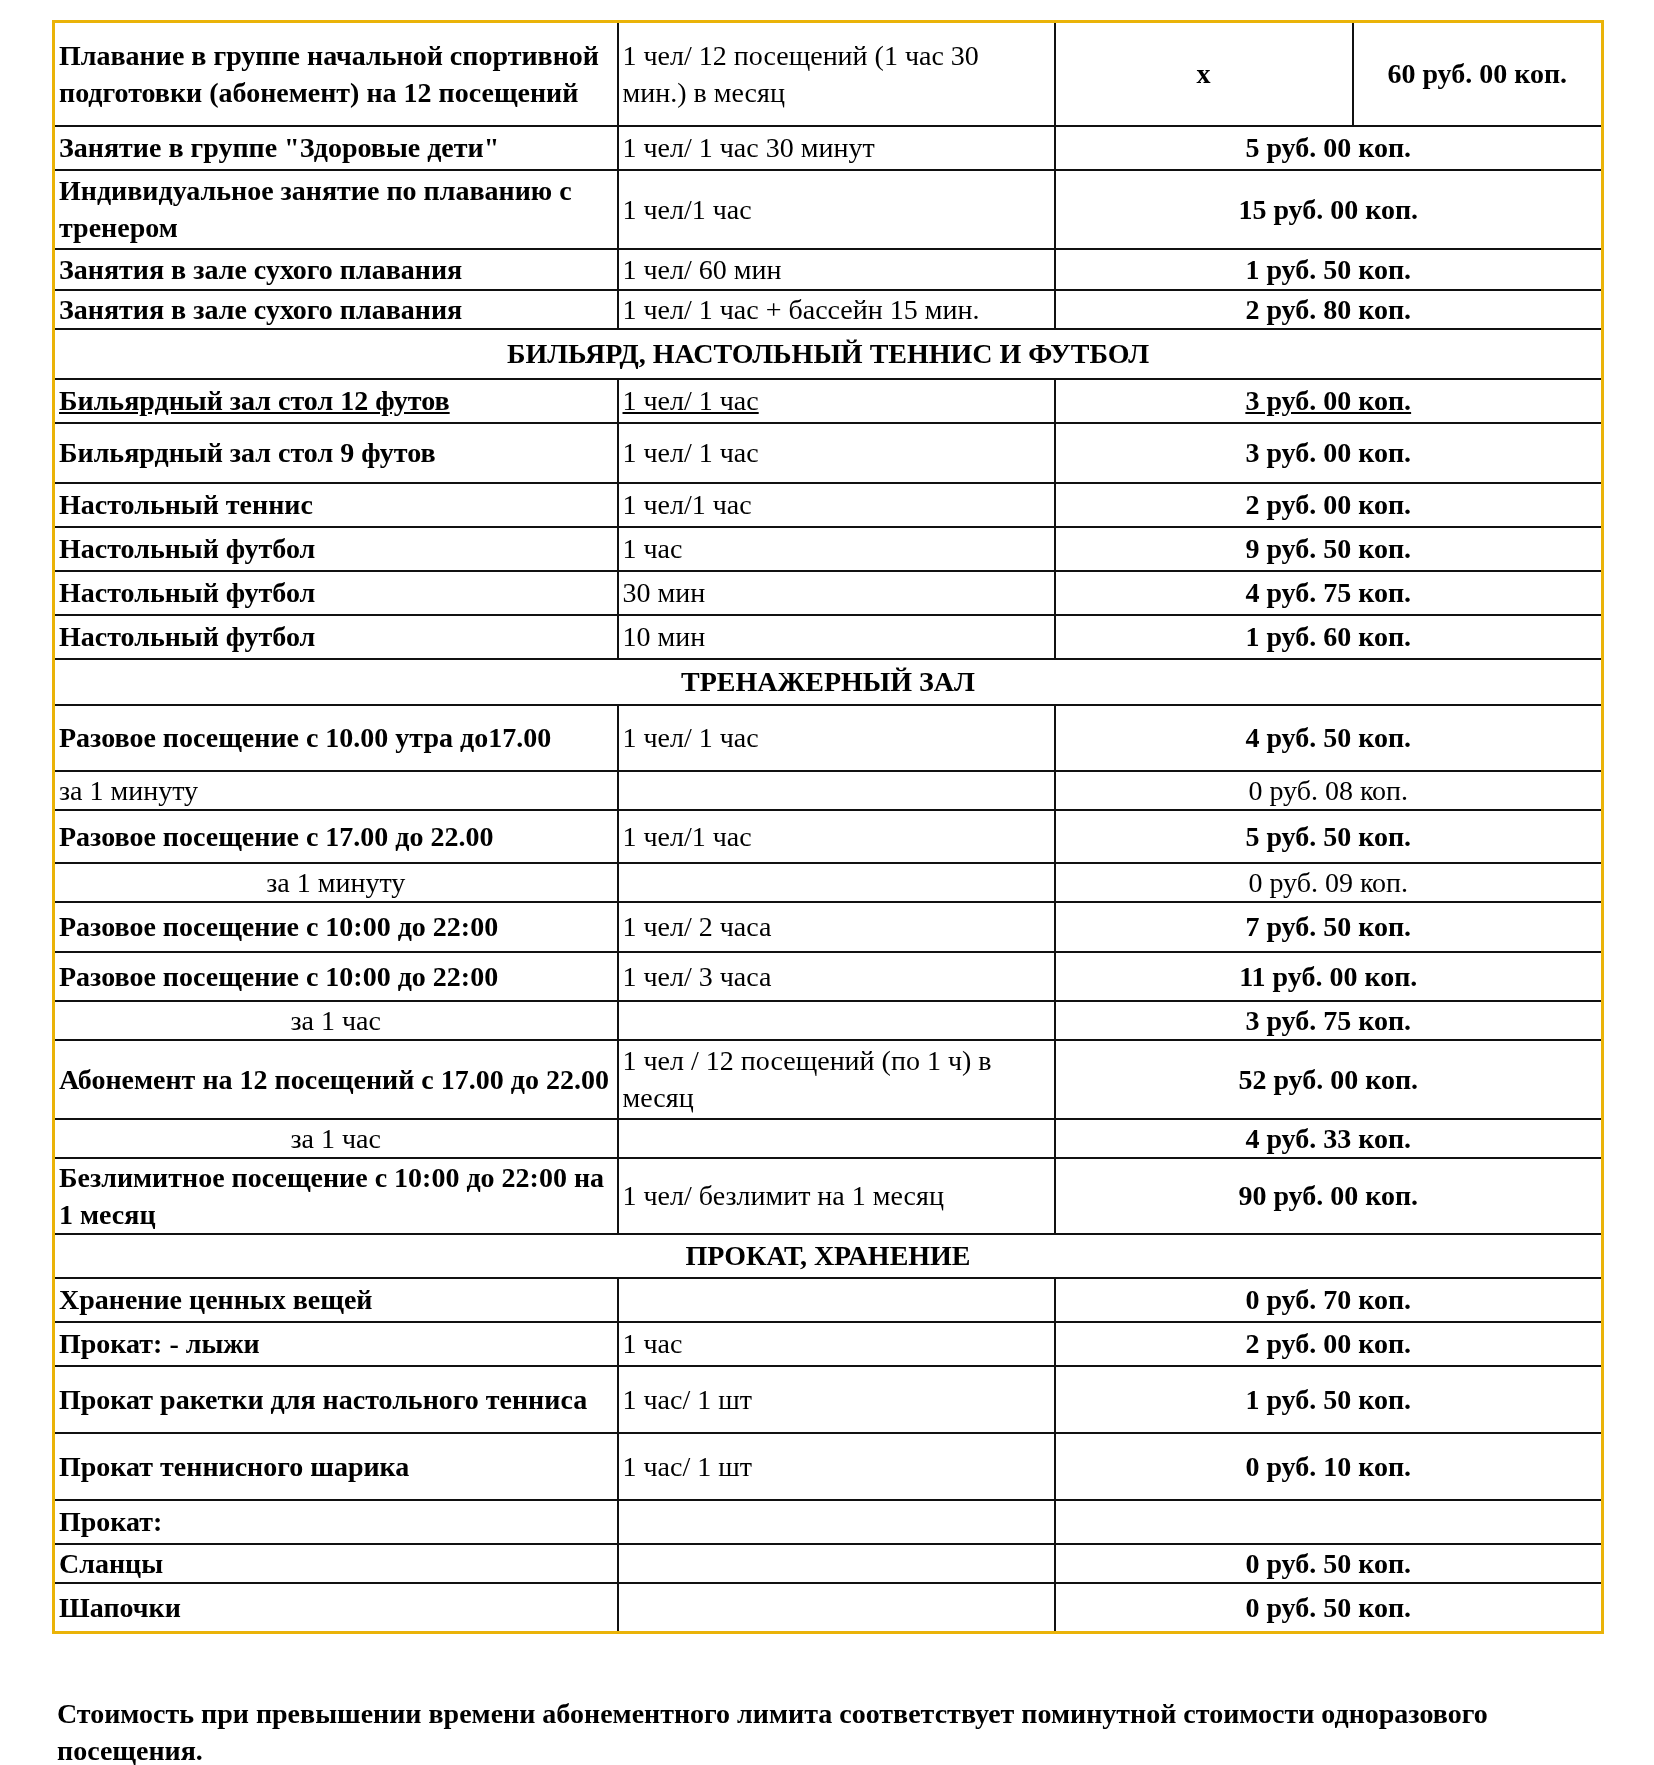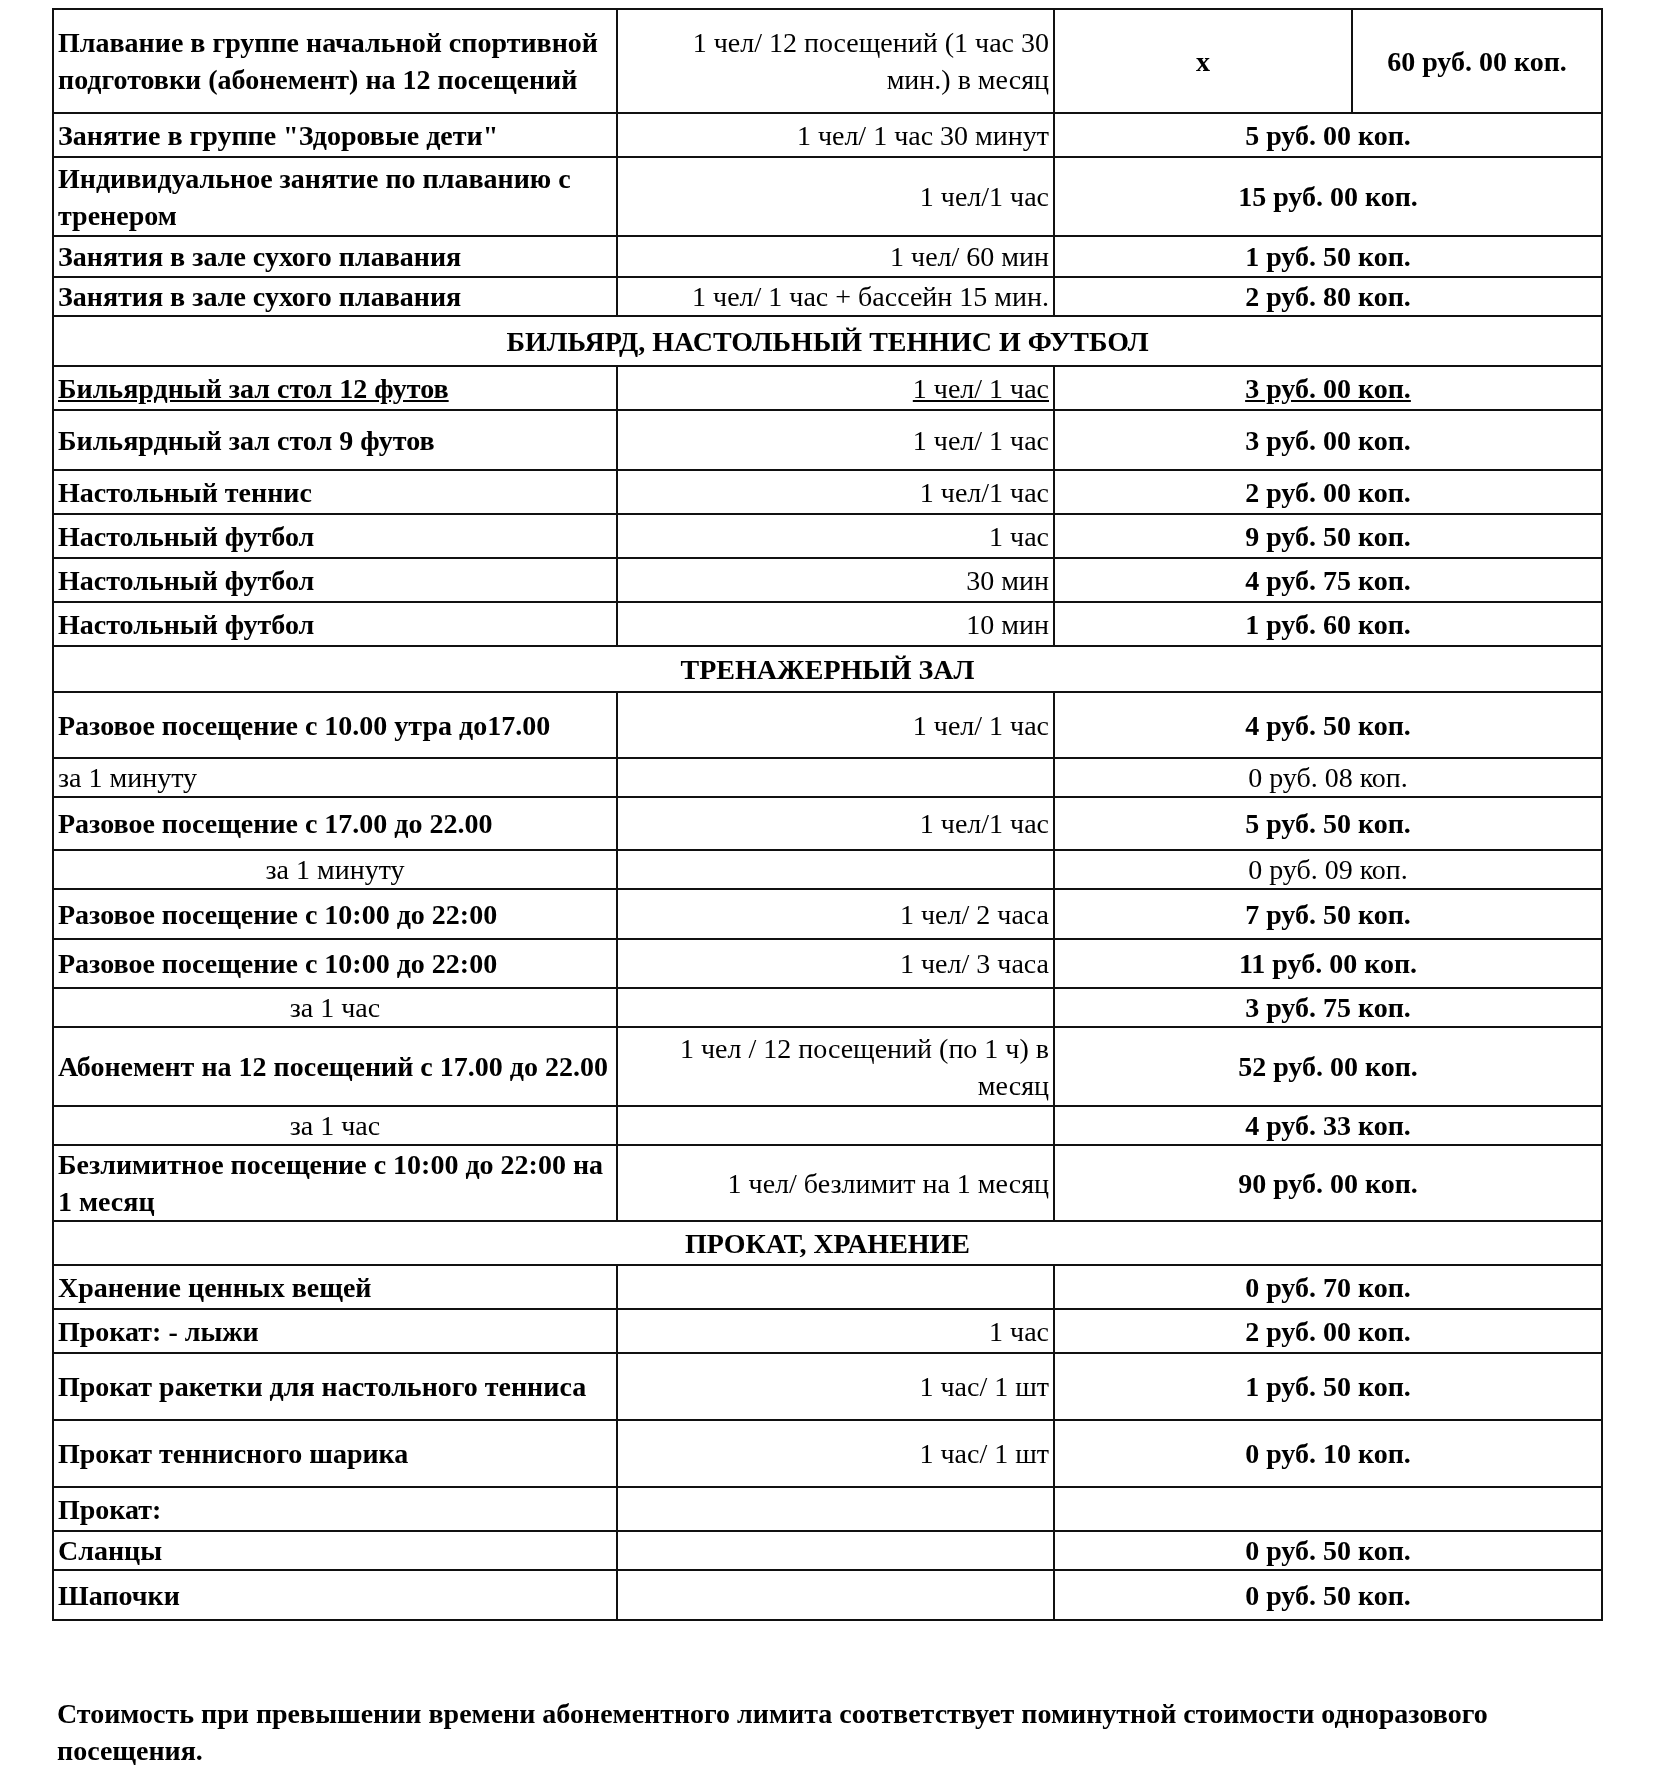--- a/index.html
+++ b/index.html
@@ -1,36 +1,36 @@
 <!DOCTYPE html>
 <html><head>
 <meta charset="utf-8">
 <style>
   html, body { margin: 0; padding: 0; background: #ffffff; }
   body {
     width: 1654px; height: 1765px; position: relative; overflow: hidden;
     font-family: "Liberation Serif", "DejaVu Serif", serif; color: #000;
   }
   #price-table {
-    position: absolute; left: 52px; top: 8px; width: 1549px;
+    position: absolute; left: 52px; top: 20px; width: 1549px;
     border-collapse: collapse; table-layout: fixed;
-    border: 1px solid #eab308;
+    border: 3px solid #eab308;
   }
   #price-table col.c1 { width: 564px; }
   #price-table col.c2 { width: 437px; }
   #price-table col.c3 { width: 298px; }
   #price-table col.c4 { width: 250px; }
   #price-table td {
     border: 2px solid #111; padding: 0 4px; font-size: 28px; line-height: 37px;
     vertical-align: middle; overflow: hidden;
   }
   td.name { font-weight: bold; }
   td.name.sub { font-weight: normal; }
   td.name.sub.center { text-align: center; }
-  td.unit { font-weight: normal; text-align: right; }
+  td.unit { font-weight: normal; }
   td.price { text-align: center; font-weight: bold; vertical-align: bottom; padding-bottom: 2px; }
   td.price.normal { font-weight: normal; }
   td.section {
     text-align: center; font-weight: bold; font-size: 31px; height: 42px;
     border-top: 3px solid #000; border-bottom: 3px solid #000;
   }
   td.mark { text-align: center; font-weight: bold; vertical-align: bottom; }
   #footnote {
     position: absolute; left: 57px; top: 1695px; width: 1500px;
     font-weight: bold; font-size: 28px; line-height: 37px;

